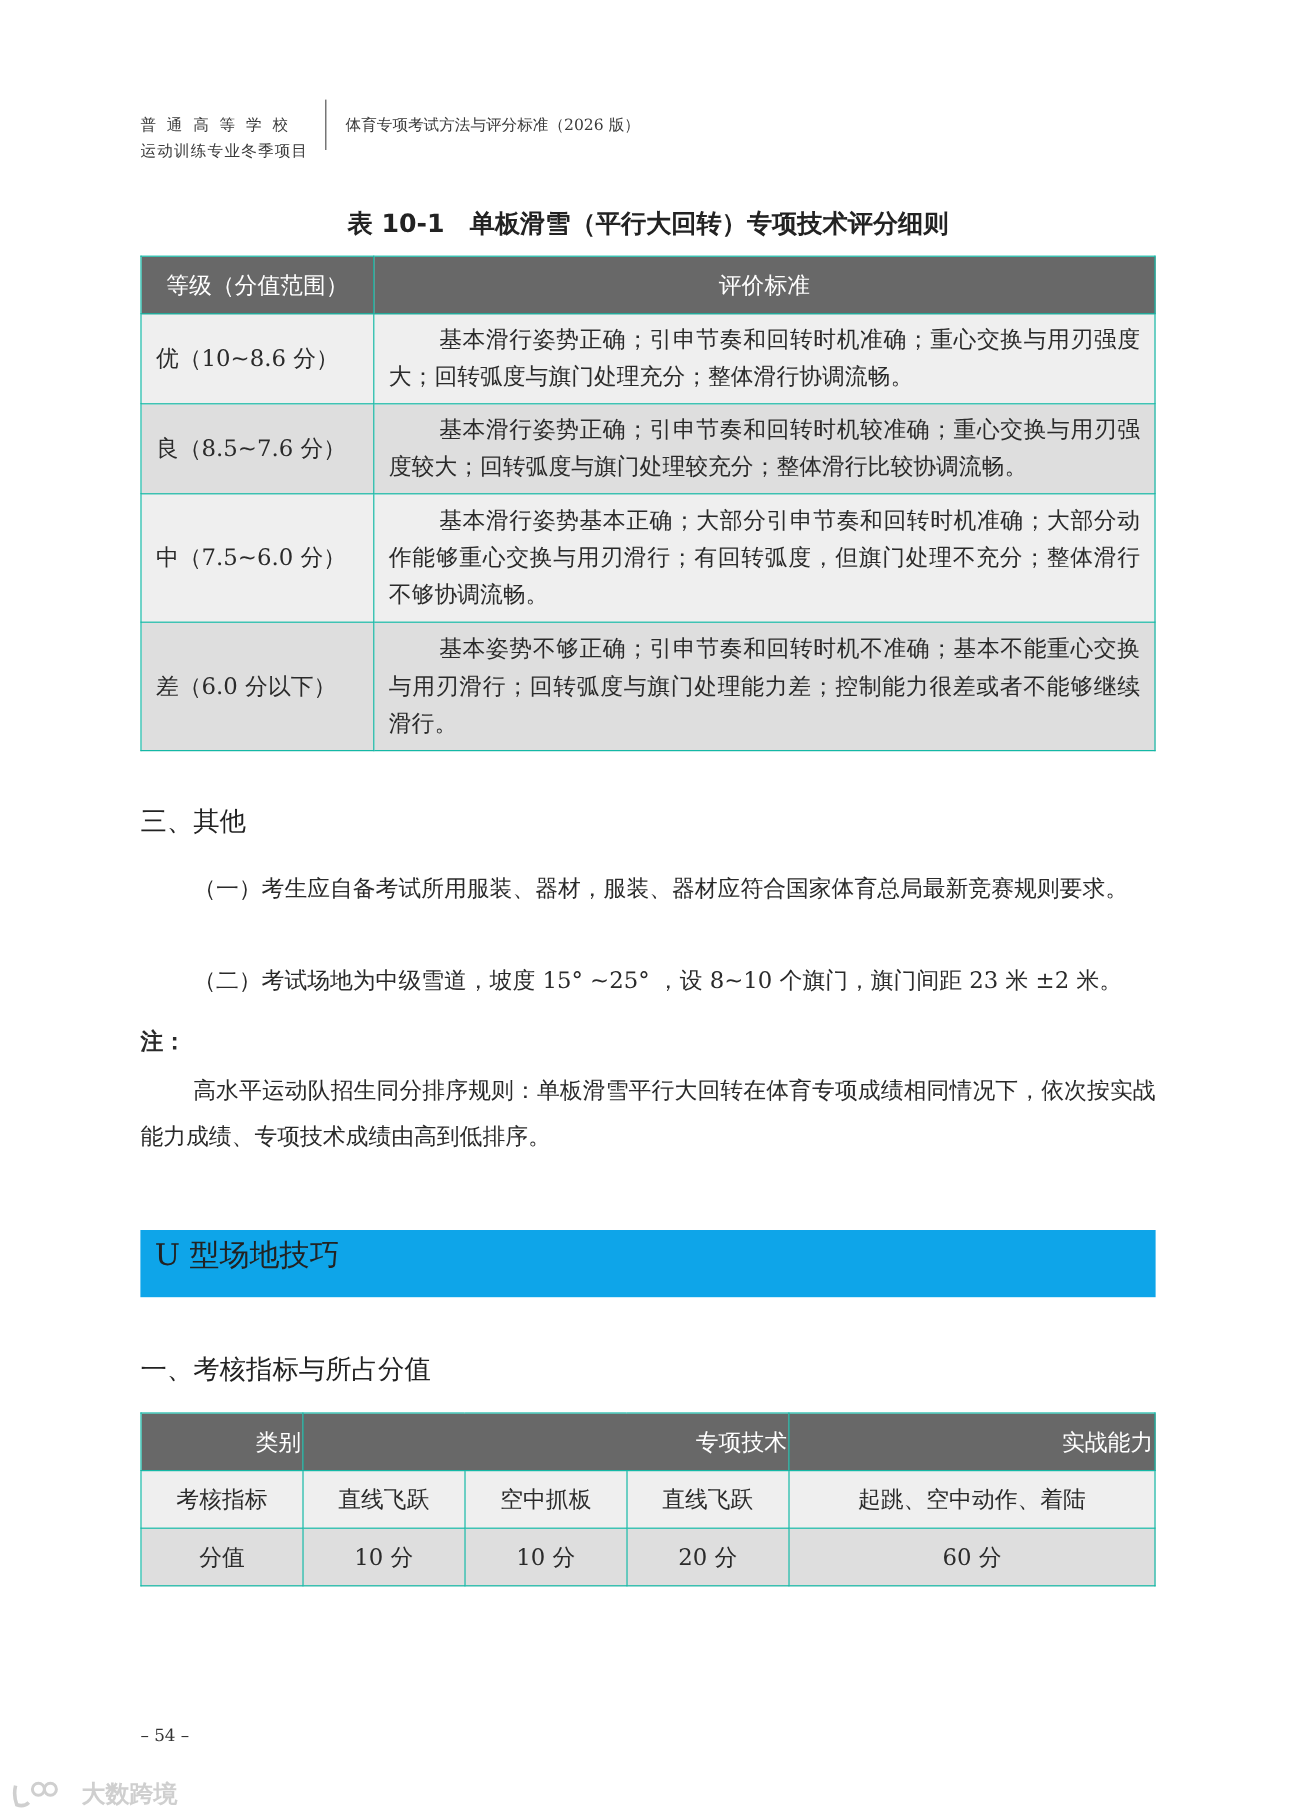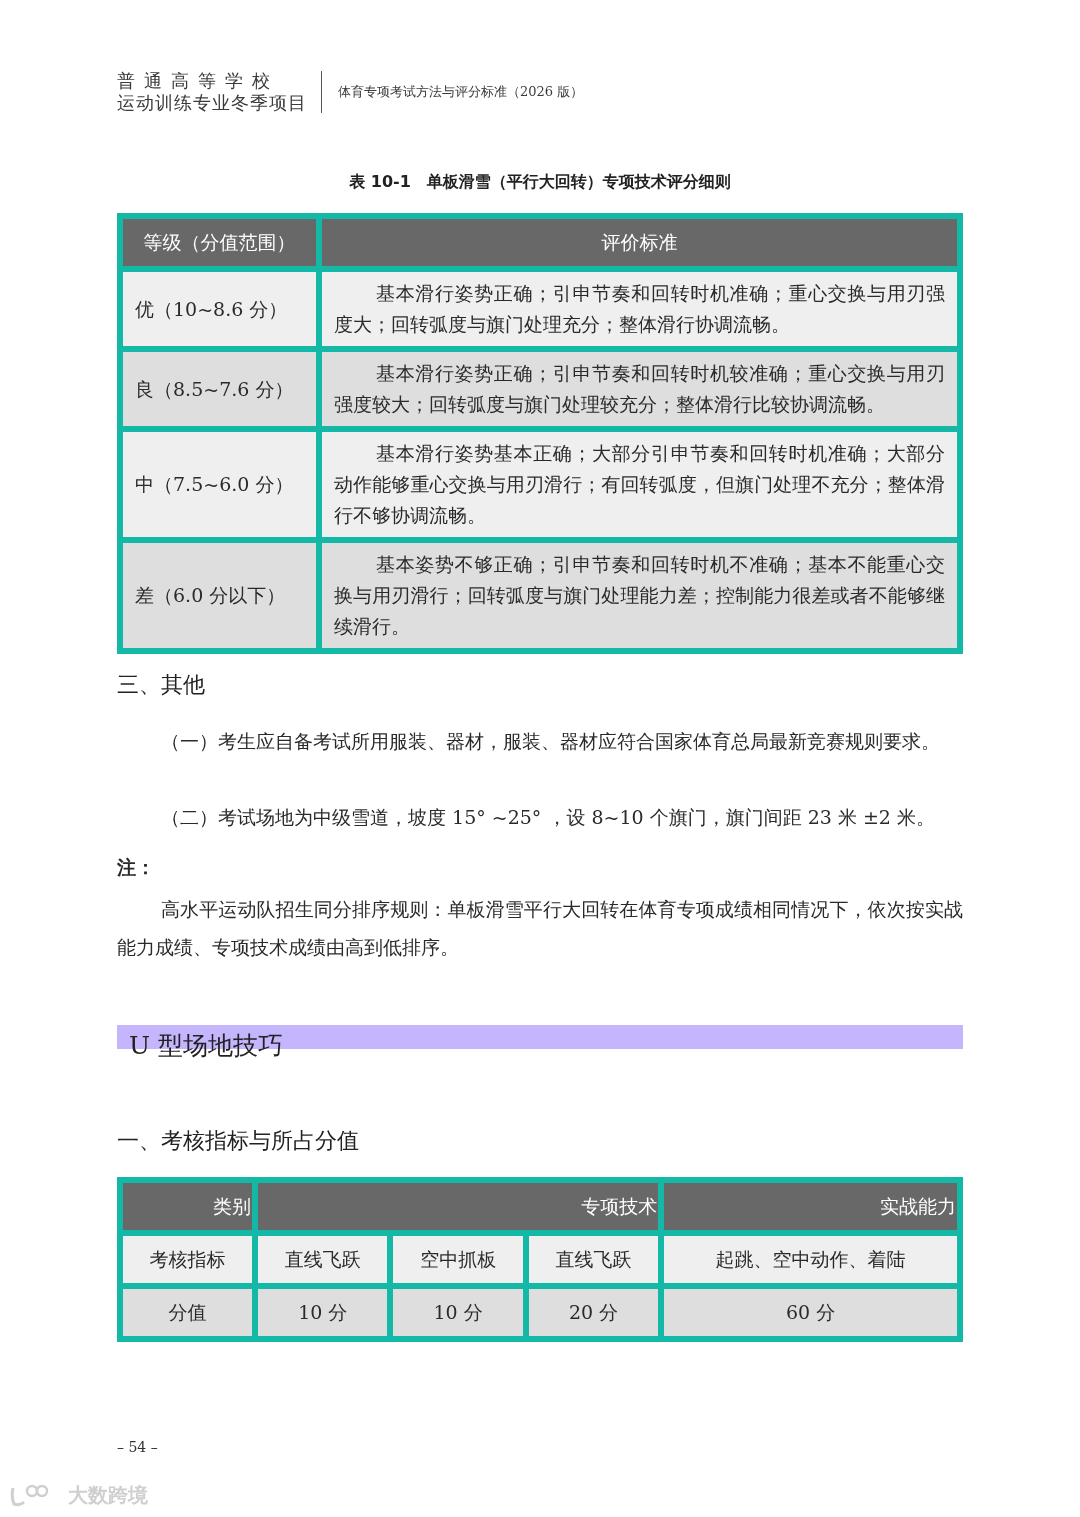--- a/index.html
+++ b/index.html
@@ -1,45 +1,45 @@
 <!DOCTYPE html>
 <html><head>
 <meta charset="utf-8">
 <style>
   html, body { margin: 0; padding: 0; background: #ffffff; }
   body { width: 1080px; height: 1517px; position: relative; overflow: hidden;
          font-family: "DejaVu Serif", "Liberation Serif", serif; color: #2a2a2a; }
 
   .running-head { position: absolute; left: 117px; top: 70px; display: flex; align-items: center; }
-  .rh-left { font-size: 18px; line-height: 22px; color: #3a3a3a; }
+  .rh-left { font-size: 13px; line-height: 22px; color: #3a3a3a; margin-top: 24px; }
   .rh-left .l1 { letter-spacing: 9px; }
   .rh-left .l2 { letter-spacing: 1px; text-align: center; }
   .rh-divider { width: 1px; height: 42px; background: #555; margin: 0 16px 0 14px; }
   .rh-right { font-size: 13px; color: #3a3a3a; }
 
   .table-caption { position: absolute; left: 0; width: 1080px; top: 172px; text-align: center;
-                   font-family: "DejaVu Sans", "Liberation Sans", sans-serif; font-weight: bold; font-size: 16px; color: #222; }
+                   font-family: "DejaVu Sans", "Liberation Sans", sans-serif; font-weight: bold; font-size: 21px; color: #222; }
 
   table { border-collapse: collapse; position: absolute; left: 117px; width: 846px; }
-  td, th { border: 6px solid #14b8a6; margin-top: 24px; }
+  td, th { border: 1px solid #14b8a6; margin-top: 24px; }
 
   #t1 { top: 213px; }
   #t1 th { background: #686868; color: #ffffff; font-weight: normal; font-size: 19px; height: 45px; }
   #t1 td { font-size: 19px; line-height: 31px; }
   #t1 td.grade { width: 180px; padding-left: 12px; }
   #t1 td.crit { padding: 6px 12px 6px 12px; text-indent: 42px; text-align: justify; }
   #t1 tr.r-light td { background: #efefef; }
   #t1 tr.r-dark td { background: #dedede; }
 
   .section-heading { position: absolute; left: 117px; font-size: 22px; color: #222; }
   .para { position: absolute; left: 117px; width: 846px; font-size: 19px; line-height: 38px; text-align: justify; }
   .para.indent { text-indent: 44px; }
   .note-label { position: absolute; left: 117px; font-size: 19px; font-weight: bold; }
 
-  .banner { position: absolute; left: 117px; top: 1025px; width: 846px; height: 24px; background: #c4b5fd; }
+  .banner { position: absolute; left: 117px; top: 1025px; width: 846px; height: 56px; background: #0ea5e9; }
   .banner span { position: absolute; left: 12px; top: 4px; font-size: 25px; color: #222; }
 
   #t2 { top: 1177px; }
   #t2 th { background: #686868; color: #ffffff; font-weight: normal; font-size: 19px; height: 45px; text-align: right; }
   #t2 td { font-size: 19px; height: 45px; text-align: center; }
   #t2 tr.r-light td { background: #efefef; }
   #t2 tr.r-dark td { background: #dedede; }
 
   .page-number { position: absolute; left: 117px; top: 1439px; font-size: 14px; color: #333; }
   .watermark { position: absolute; left: 10px; top: 1482px; display: flex; align-items: center; color: #cfcfcf;

